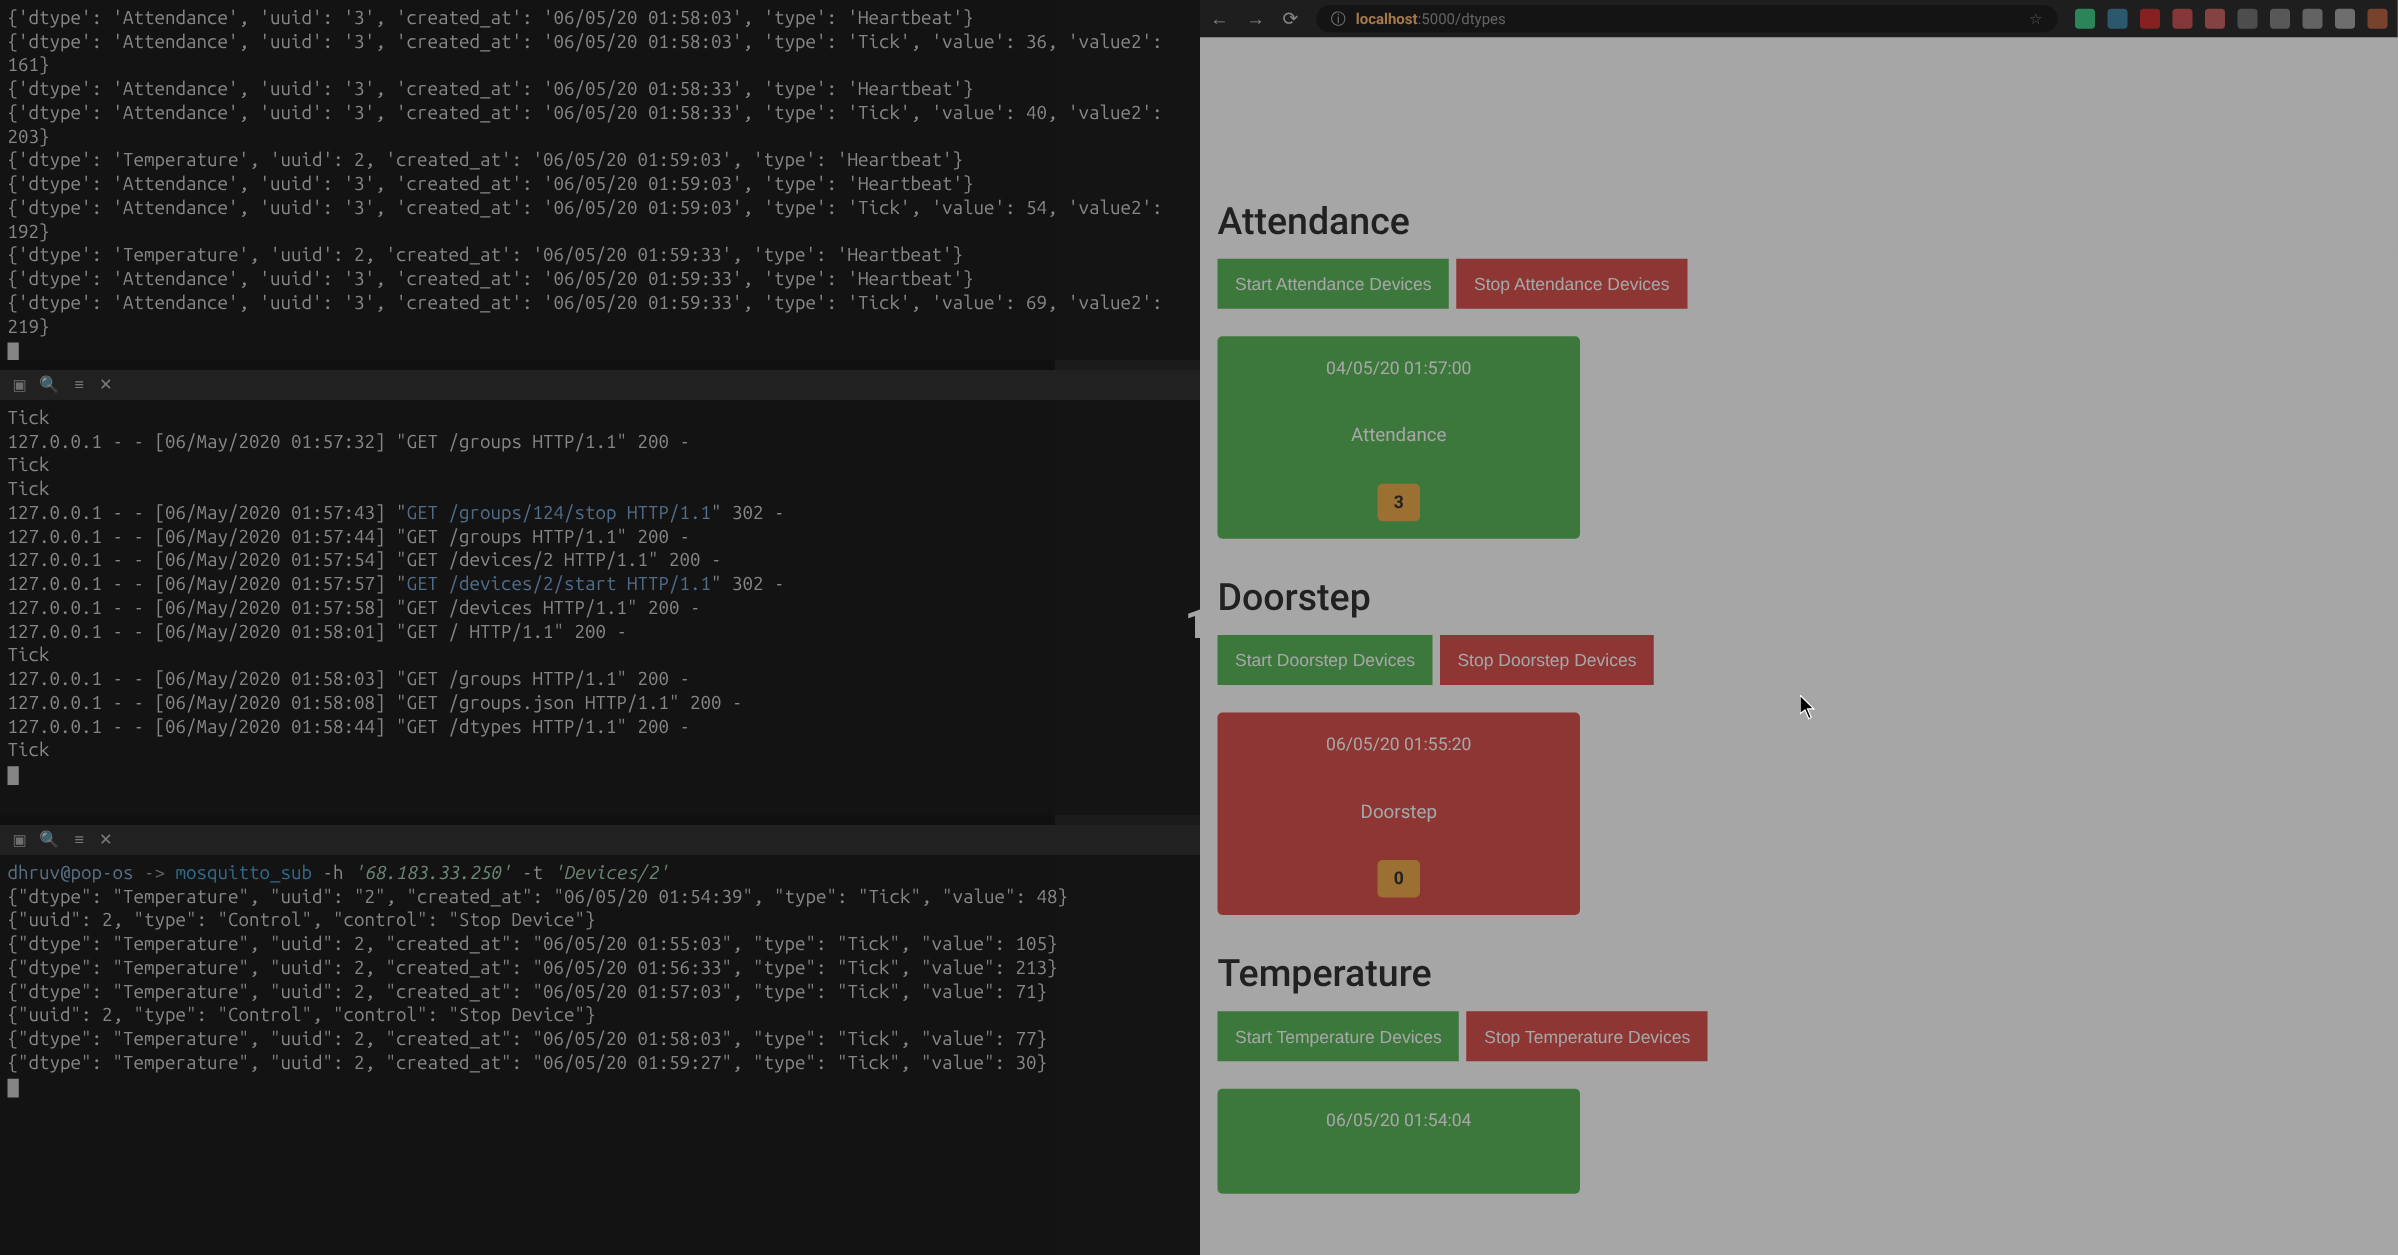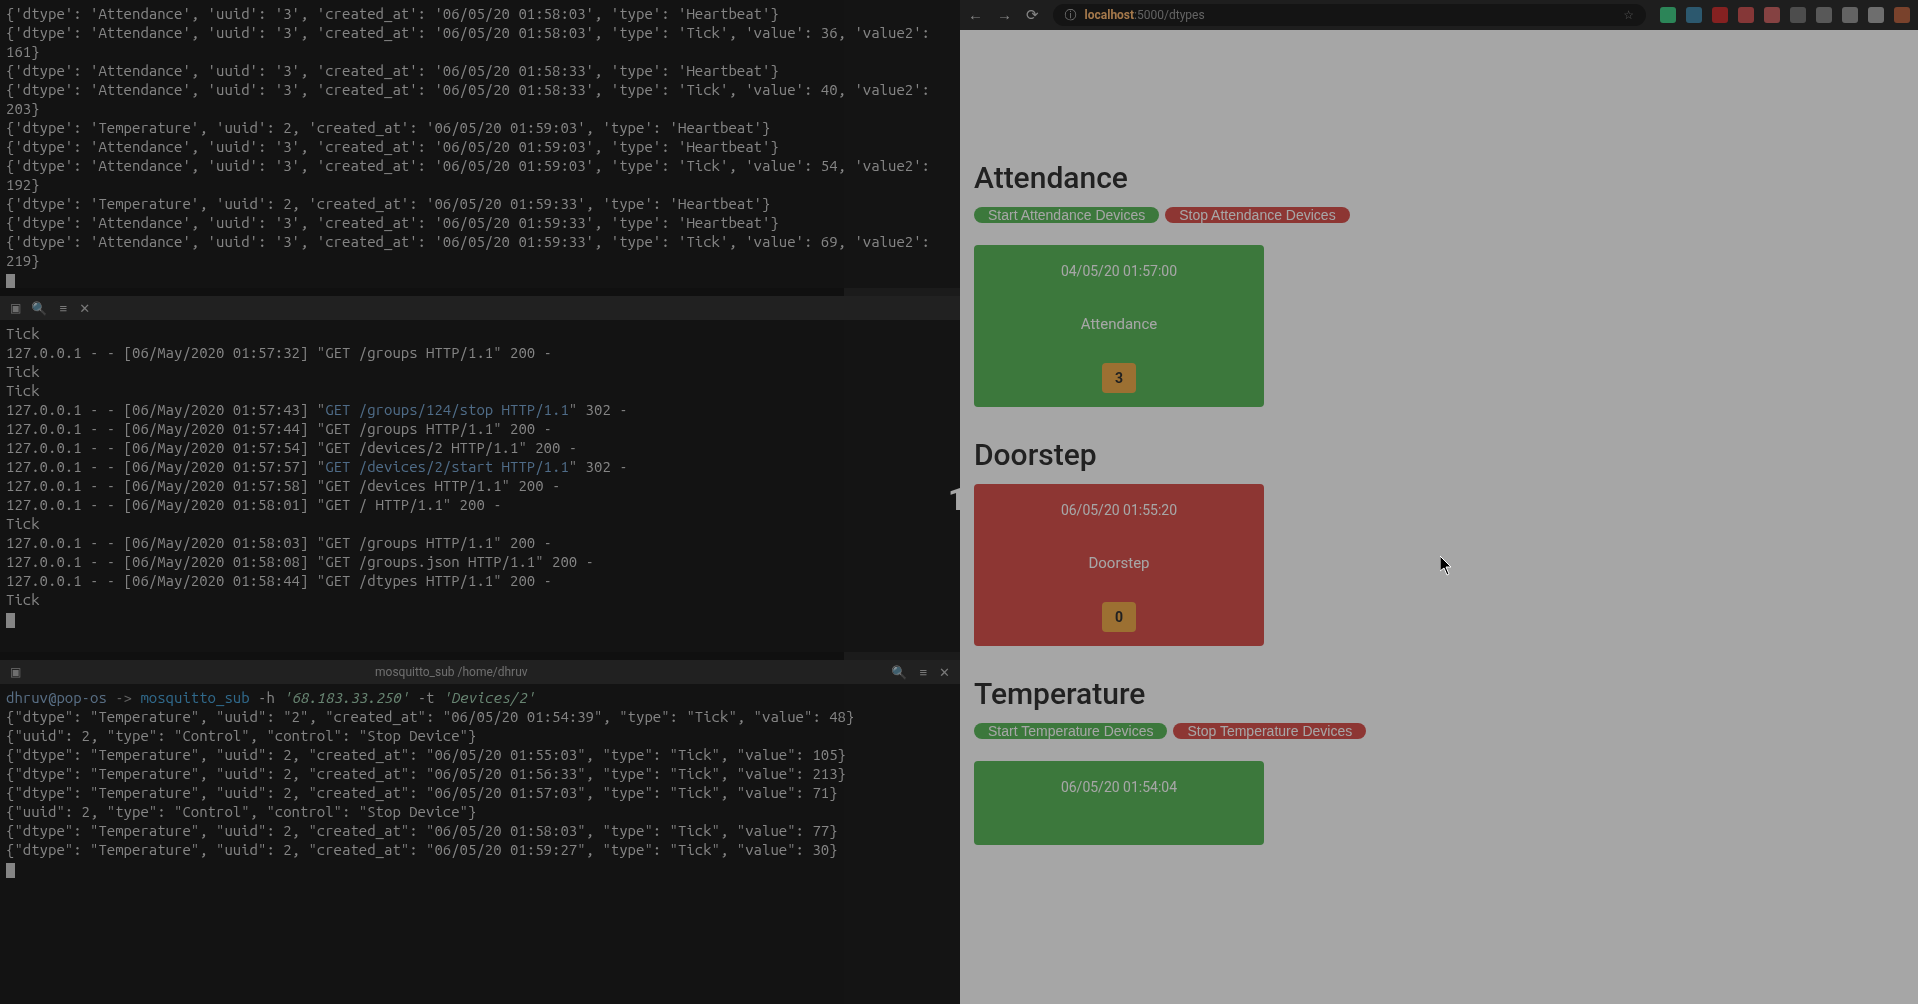--- a/index.html
+++ b/index.html
@@ -109,22 +109,22 @@
 
 .page {
   background: #fff;
   padding: 70px 14px 20px 14px;
   color: #333;
   height: calc(100% - 30px);
   overflow: hidden;
 }
 .btn {
   display: inline-block;
-  padding: 0 14px;
-  border-radius: 16px;
+  padding: 12px 14px;
+  border-radius: 0;
   font-size: 14px;
   color: #fff;
   cursor: pointer;
   border: none;
 }
 .btn-success { background: #5cb85c; }
 .btn-danger { background: #d9534f; }
 .section { margin-bottom: 30px; }
 .section h2 { font-size: 30px; font-weight: 500; color: #333; margin-bottom: 12px; }
 .btn-row { display: flex; gap: 6px; margin-bottom: 22px; }
@@ -194,21 +194,20 @@
 127.0.0.1 - - [06/May/2020 01:58:01] "GET / HTTP/1.1" 200 -
 Tick
 127.0.0.1 - - [06/May/2020 01:58:03] "GET /groups HTTP/1.1" 200 -
 127.0.0.1 - - [06/May/2020 01:58:08] "GET /groups.json HTTP/1.1" 200 -
 127.0.0.1 - - [06/May/2020 01:58:44] "GET /dtypes HTTP/1.1" 200 -
 Tick
 <span class="cursor-block"></span></div>
 
   <div class="term-header term3-header">
     <span class="left-icon">▣</span>
-    <span class="title">mosquitto_sub /home/dhruv</span>
     <span class="icons">
       <span>🔍</span>
       <span>≡</span>
       <span>✕</span>
     </span>
   </div>
   <div class="term term3" id="term3"><span style="color:#8ac">dhruv@pop-os</span><span style="color:#999"> -&gt; </span><span class="hl-cmd">mosquitto_sub</span><span> -h </span><span class="hl-str">'68.183.33.250'</span><span> -t </span><span class="hl-str">'Devices/2'</span>
 {"dtype": "Temperature", "uuid": "2", "created_at": "06/05/20 01:54:39", "type": "Tick", "value": 48}
 {"uuid": 2, "type": "Control", "control": "Stop Device"}
 {"dtype": "Temperature", "uuid": 2, "created_at": "06/05/20 01:55:03", "type": "Tick", "value": 105}
@@ -251,20 +250,24 @@
       <div class="section">
         <h2>Attendance</h2>
         <div class="btn-row">
           <button class="btn btn-success">Start Attendance Devices</button>
           <button class="btn btn-danger">Stop Attendance Devices</button>
         </div>
         <div class="card card-green"><div class="ts">04/05/20 01:57:00</div><div class="name">Attendance</div><div class="badge">3</div></div>
       </div>
       <div class="section">
         <h2>Doorstep</h2>
+        <div class="btn-row">
+          <button class="btn btn-success">Start Doorstep Devices</button>
+          <button class="btn btn-danger">Stop Doorstep Devices</button>
+        </div>
         <div class="card card-red"><div class="ts">06/05/20 01:55:20</div><div class="name">Doorstep</div><div class="badge">0</div></div>
       </div>
       <div class="section">
         <h2>Temperature</h2>
         <div class="btn-row">
           <button class="btn btn-success">Start Temperature Devices</button>
           <button class="btn btn-danger">Stop Temperature Devices</button>
         </div>
         <div class="card card-green">
           <div class="ts">06/05/20 01:54:04</div>

